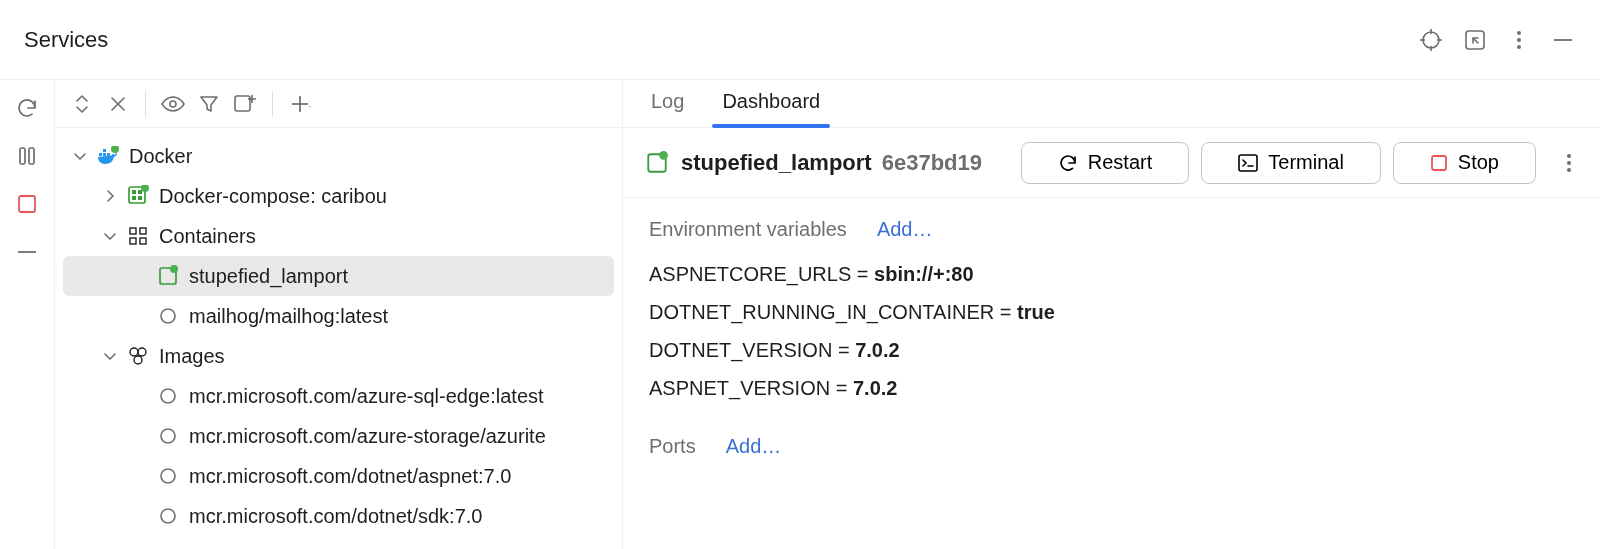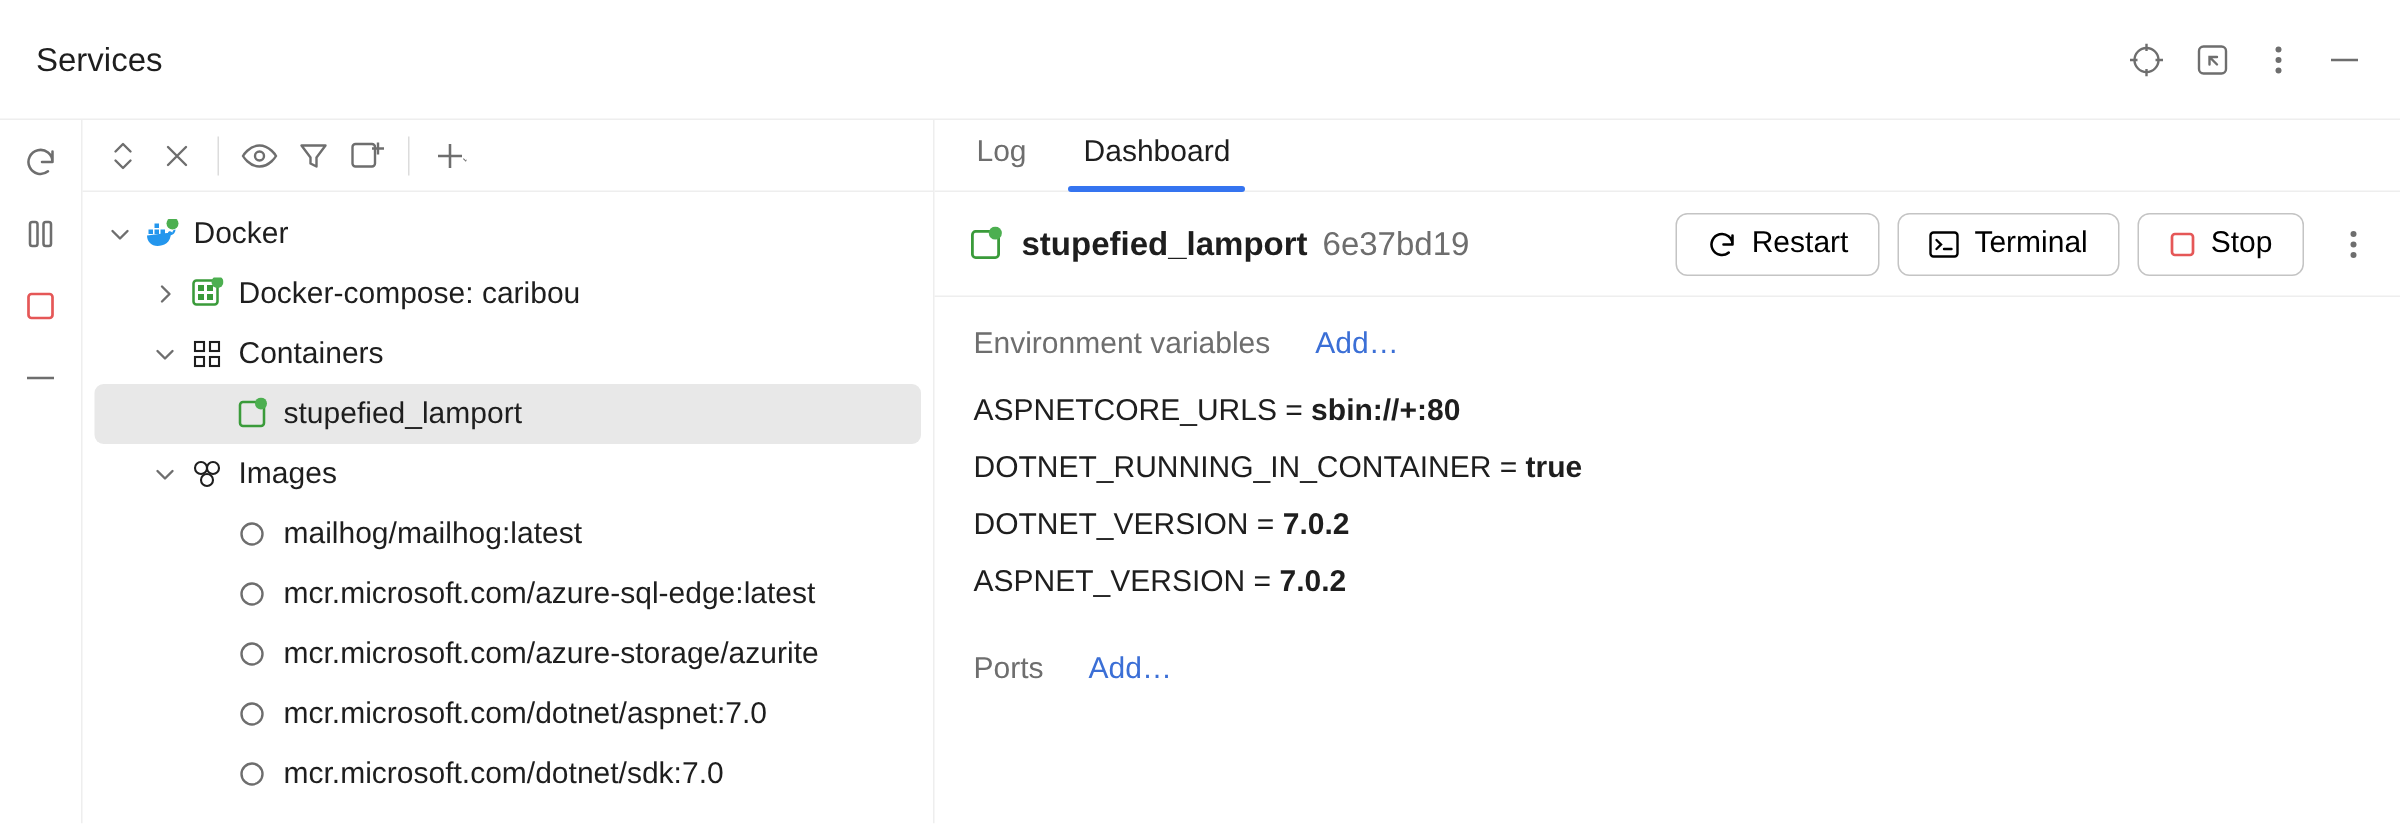--- a/index.html
+++ b/index.html
@@ -39,23 +39,23 @@
   .node-icon{width:26px;display:inline-flex;justify-content:center;margin-right:8px;}
   .indent{display:inline-block;}
   
   .detail{flex:1;display:flex;flex-direction:column;min-width:0;}
   .tabs{height:48px;display:flex;gap:34px;padding:0 26px;border-bottom:1px solid var(--border-light);}
   .tab{padding:10px 2px 12px;font-size:20px;color:var(--fg-dim);cursor:pointer;position:relative;}
   .tab.active{color:var(--fg);}
   .tab.active::after{content:"";position:absolute;left:-8px;right:-8px;bottom:-1px;height:4px;background:var(--blue);border-radius:2px;}
   .detail-header{height:70px;display:flex;align-items:center;padding:0 18px 0 22px;gap:12px;border-bottom:1px solid var(--border-light);}
   .detail-title{font-size:22px;display:flex;align-items:center;gap:10px;}
-  .hash{color:var(--fg-dim);}
+  .hash{color:var(--fg-dim);font-weight:bold;}
   .spacer{flex:1;}
-  .btn{height:42px;padding:0 20px;display:inline-flex;align-items:center;gap:10px;border:1px solid var(--btn-border);border-radius:8px;background:#fff;font-size:20px;cursor:pointer;}
+  .btn{height:42px;padding:0 36px;display:inline-flex;align-items:center;gap:10px;border:1px solid var(--btn-border);border-radius:8px;background:#fff;font-size:20px;cursor:pointer;}
   .detail-body{flex:1;overflow:auto;padding:20px 26px 0;}
   .section-header{display:flex;align-items:center;gap:30px;margin-bottom:14px;}
   .section-title{color:var(--fg-dim);font-size:20px;}
   .link{color:var(--link);font-size:20px;cursor:pointer;}
   .env-line{font-size:20px;line-height:38px;white-space:nowrap;}
   .env-line b{font-weight:600;}
   .section-gap{height:28px;}
 </style>
 </head>
 <body>
@@ -240,44 +240,44 @@
           <span class="indent" style="width:86px"></span>
           <span class="node-icon" style="color:#3a9b3a">
             <svg width="22" height="22" viewBox="0 0 22 22">
                 <use href="#svg-container"></use>
               </svg>
           </span>
           <span>stupefied_lamport</span>
         </div>
 
         <div class="tree-row">
+          <span class="indent" style="width:86px"></span>
+          <span class="node-icon" style="color:var(--fg-dim)">
+              <svg width="18" height="18" viewBox="0 0 18 18">
+                <circle cx="9" cy="9" r="7" fill="none" stroke="currentColor" stroke-width="1.6"></circle>
+              </svg>
+            </span>
+          <span>mailhog/mailhog:latest</span>
+        </div>
+
+        <div class="tree-row">
           <span class="indent" style="width:30px"></span>
           <span class="chevron">
               <svg width="18" height="18" viewBox="0 0 18 18">
                 <use href="#svg-chevron-down"></use>
               </svg>
             </span>
           <span class="node-icon">
             <svg width="20" height="20" viewBox="0 0 20 20">
                 <circle cx="6" cy="6" r="4" fill="none" stroke="currentColor" stroke-width="1.4"></circle>
                 <circle cx="14" cy="6" r="4" fill="none" stroke="currentColor" stroke-width="1.4"></circle>
                 <circle cx="10" cy="14" r="4" fill="none" stroke="currentColor" stroke-width="1.4"></circle>
               </svg>
           </span>
           <span>Images</span>
-        </div>
-
-        <div class="tree-row">
-          <span class="indent" style="width:86px"></span>
-          <span class="node-icon" style="color:var(--fg-dim)">
-              <svg width="18" height="18" viewBox="0 0 18 18">
-                <circle cx="9" cy="9" r="7" fill="none" stroke="currentColor" stroke-width="1.6"></circle>
-              </svg>
-            </span>
-          <span>mailhog/mailhog:latest</span>
         </div>
         <div class="tree-row">
           <span class="indent" style="width:86px"></span>
           <span class="node-icon" style="color:var(--fg-dim)">
               <svg width="18" height="18" viewBox="0 0 18 18">
                 <circle cx="9" cy="9" r="7" fill="none" stroke="currentColor" stroke-width="1.6"></circle>
               </svg>
             </span>
           <span>mcr.microsoft.com/azure-sql-edge:latest</span>
         </div>

